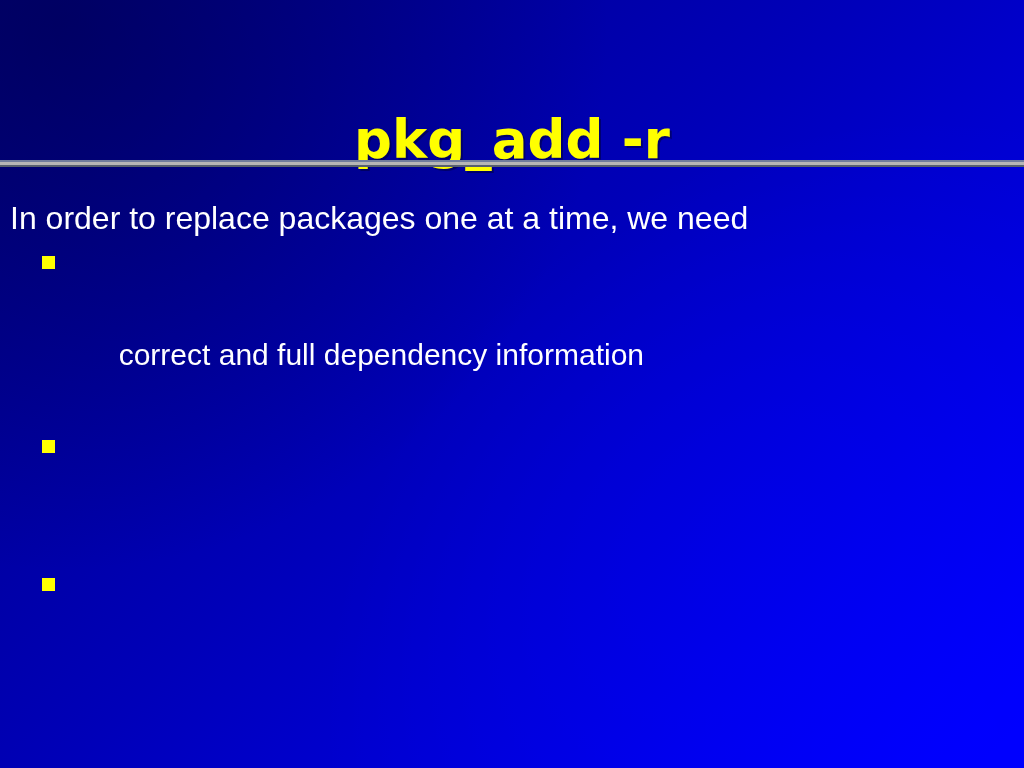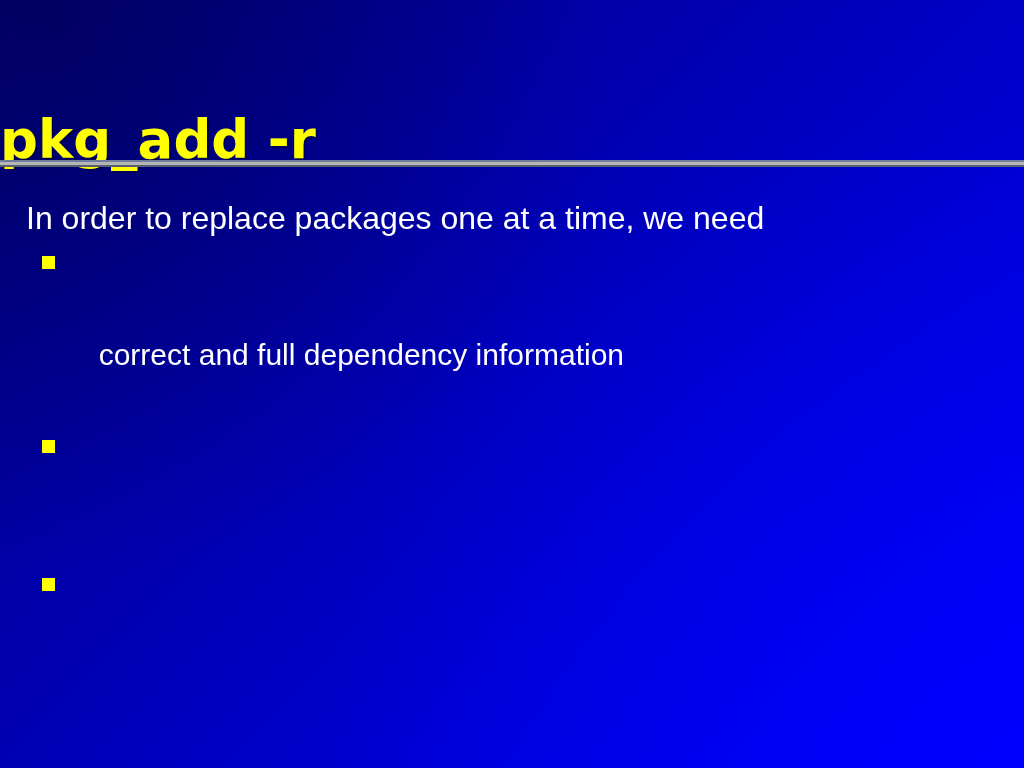--- a/index.html
+++ b/index.html
@@ -42,21 +42,21 @@
     background:
       radial-gradient(circle at 92% 96%, rgba(0,0,255,0.55) 0%, rgba(0,0,255,0.0) 52%),
       radial-gradient(circle at 6% 3%, rgba(0,0,60,0.45) 0%, rgba(0,0,60,0.0) 45%);
   }
 
   #title-area {
     position: absolute;
     left: 0;
     top: 74px;
     width: 1024px;
-    text-align: left;
+    text-align: center;
     z-index: 3;
     text-decoration: underline;
   }
   #slide-title {
     display: inline-block;
     color: #ffff00;
     font-family: "DejaVu Sans", sans-serif;
     font-weight: bold;
     font-size: 53px;
     line-height: 60px;
@@ -83,36 +83,36 @@
     top: 196px;
     width: 1024px;
     z-index: 3;
   }
 
   .lead-line {
     color: #ffffff;
     font-family: "Liberation Sans", sans-serif;
     font-size: 32px;
     line-height: 44px;
-    padding-left: 26px;
+    padding-left: 10px;
     white-space: pre;
   }
 
   ul.bullets {
     list-style: none;
     margin: 0;
     padding: 0;
   }
   ul.bullets li {
     position: relative;
     color: #ffffff;
     font-family: "Liberation Sans", sans-serif;
     font-size: 30px;
     line-height: 46px;
-    padding-left: 32px;
+    padding-left: 52px;
     white-space: pre;
   }
   .bullet-marker {
     position: absolute;
     left: 42px;
     top: 16px;
     width: 13px;
     height: 13px;
     background: #ffff00;
     display: block;

